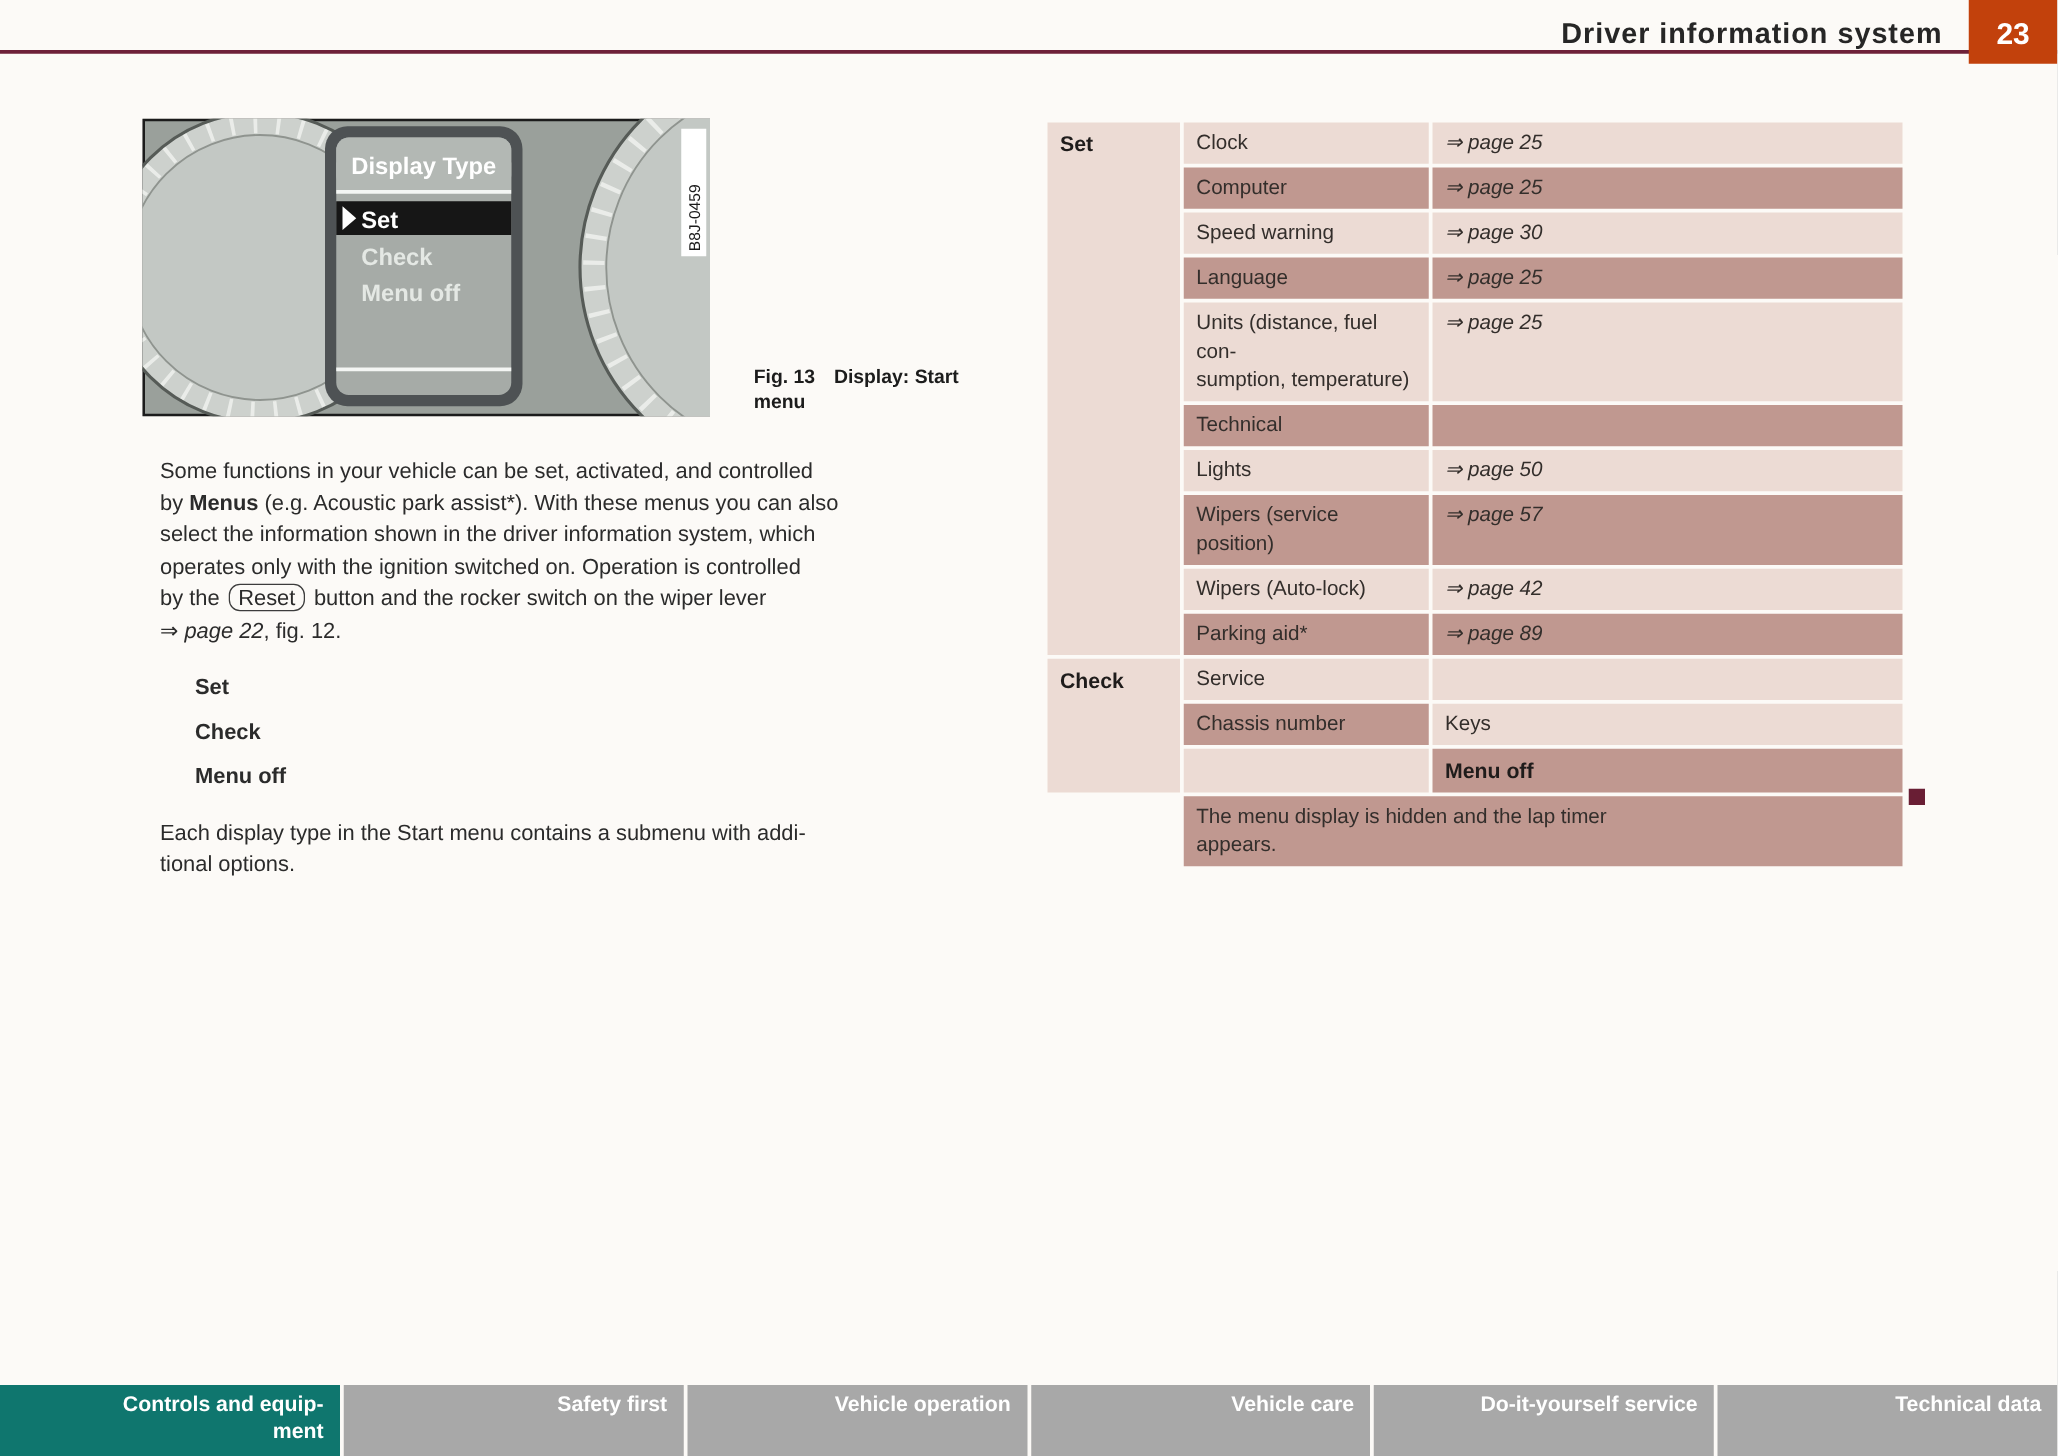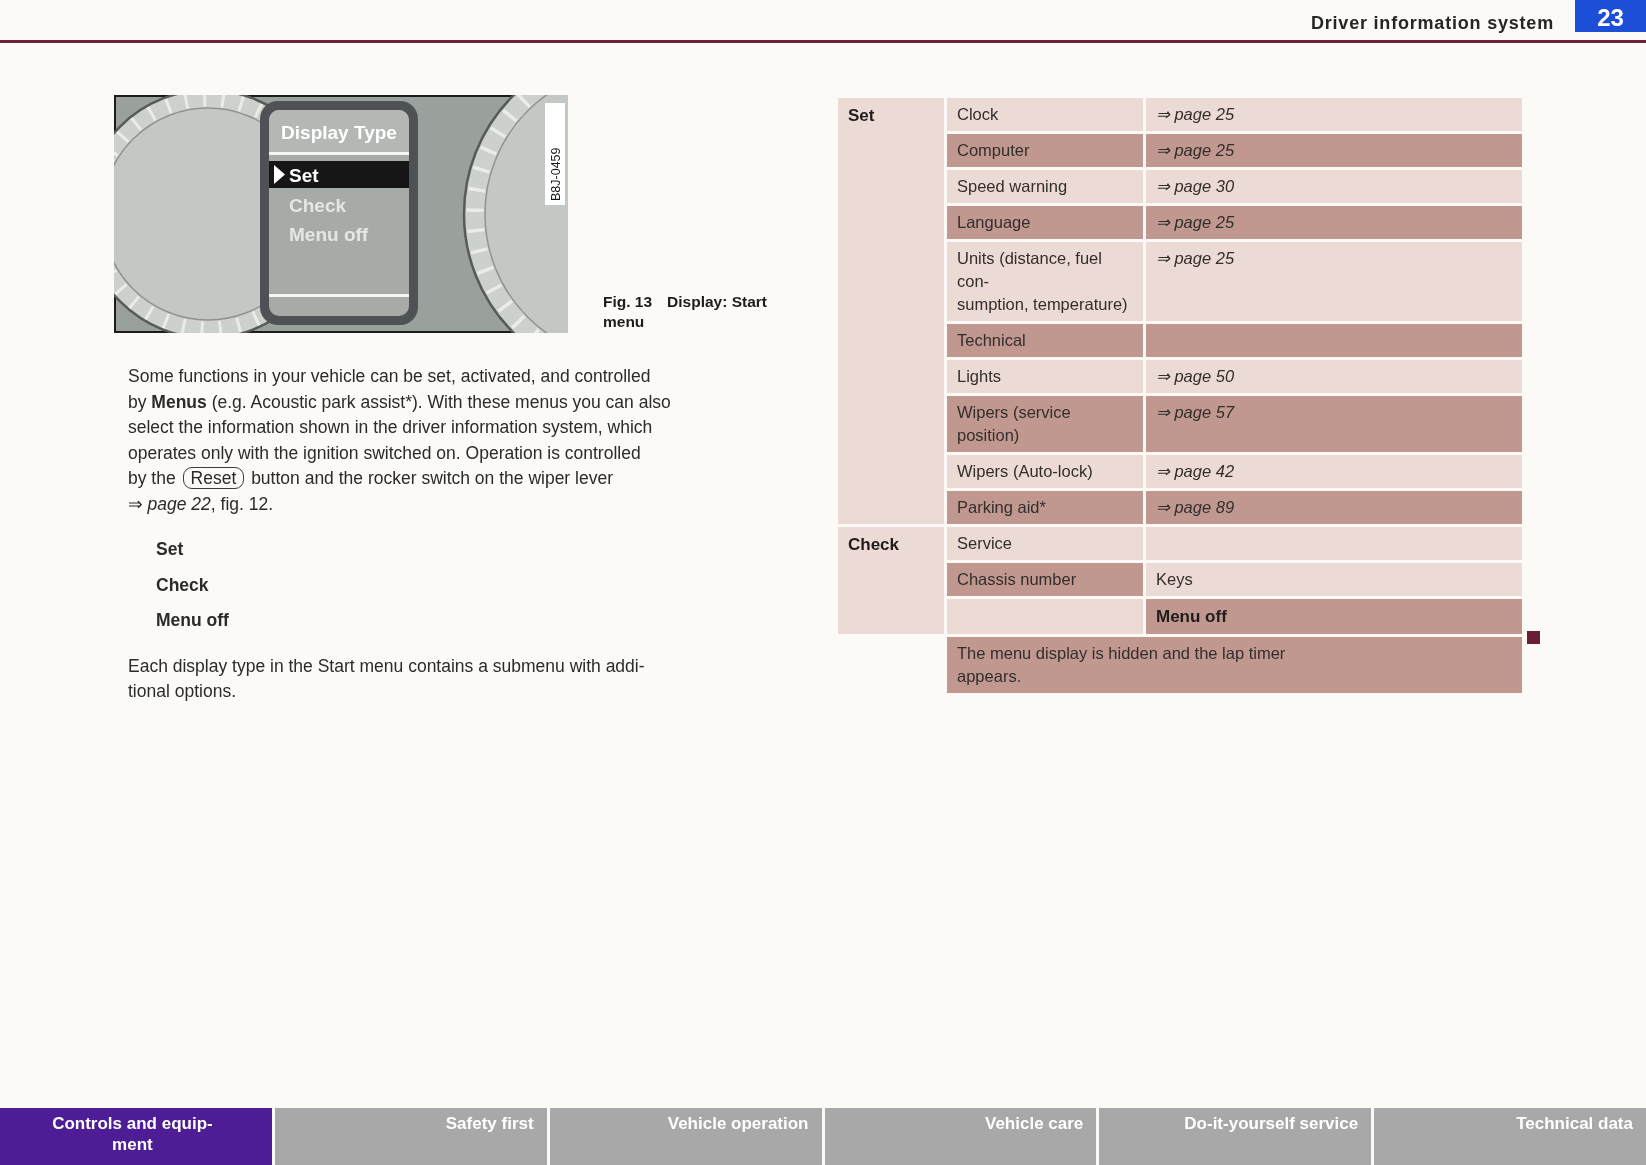--- a/index.html
+++ b/index.html
@@ -4,24 +4,24 @@
 <style>
   * { box-sizing: border-box; }
   html,body { margin:0; padding:0; background:#ddd; }
   .page {
     position:relative; width:1646px; height:1165px;
     background:#fcfaf7; overflow:hidden;
     font-family:"Liberation Sans", sans-serif; color:#2b2b2b;
   }
 
   
-  .hdr-title { position:absolute; top:13px; right:92px; font-size:18px; font-weight:bold;
+  .hdr-title { position:absolute; top:13px; right:92px; font-size:23px; font-weight:bold;
                color:#262626; letter-spacing:0.8px; }
   .hdr-rule  { position:absolute; top:40px; left:0; width:1646px; height:3px; background:#6e2139; }
-  .page-box  { position:absolute; top:0; right:0; width:71px; height:32px; background:#1d4ed8;
+  .page-box  { position:absolute; top:0; right:0; width:71px; height:51px; background:#c2410c;
                color:#fff; font-size:24px; font-weight:bold; display:flex; align-items:center;
                justify-content:center; padding-top:4px; }
 
   
   .figure { position:absolute; left:114px; top:95px; width:492px; height:238px; }
   .caption { position:absolute; left:603px; top:292px; width:205px; font-size:15.5px;
              font-weight:bold; color:#1c1c1c; line-height:20px; }
   .caption .fig-num { margin-right:15px; }
 
   
@@ -45,21 +45,21 @@
   .ref   { font-style:italic; }
   .item, .merged { white-space:pre-line; }
   .merged { grid-column:2 / 4; }
   .end-marker { position:absolute; left:1527px; top:631px; width:13px; height:13px; background:#691e34; }
 
   
   .footer { position:absolute; left:0; bottom:0; width:1646px; height:57px; display:grid;
             grid-template-columns:repeat(6, 1fr); gap:3px; }
   .seg { background:#a8a8a8; color:#fff; font-weight:bold; font-size:17px; text-align:right;
          padding:6px 13px 0 6px; line-height:20.5px; white-space:pre-line; cursor:default; }
-  .seg.active { background:#4c1d95;text-align:center; }
+  .seg.active { background:#0f766e; }
 </style>
 </head>
 <body>
 
 <div class="page">
 
   <div class="hdr-title">Driver information system</div>
   <div class="hdr-rule"></div>
   <div class="page-box">23</div>
 

